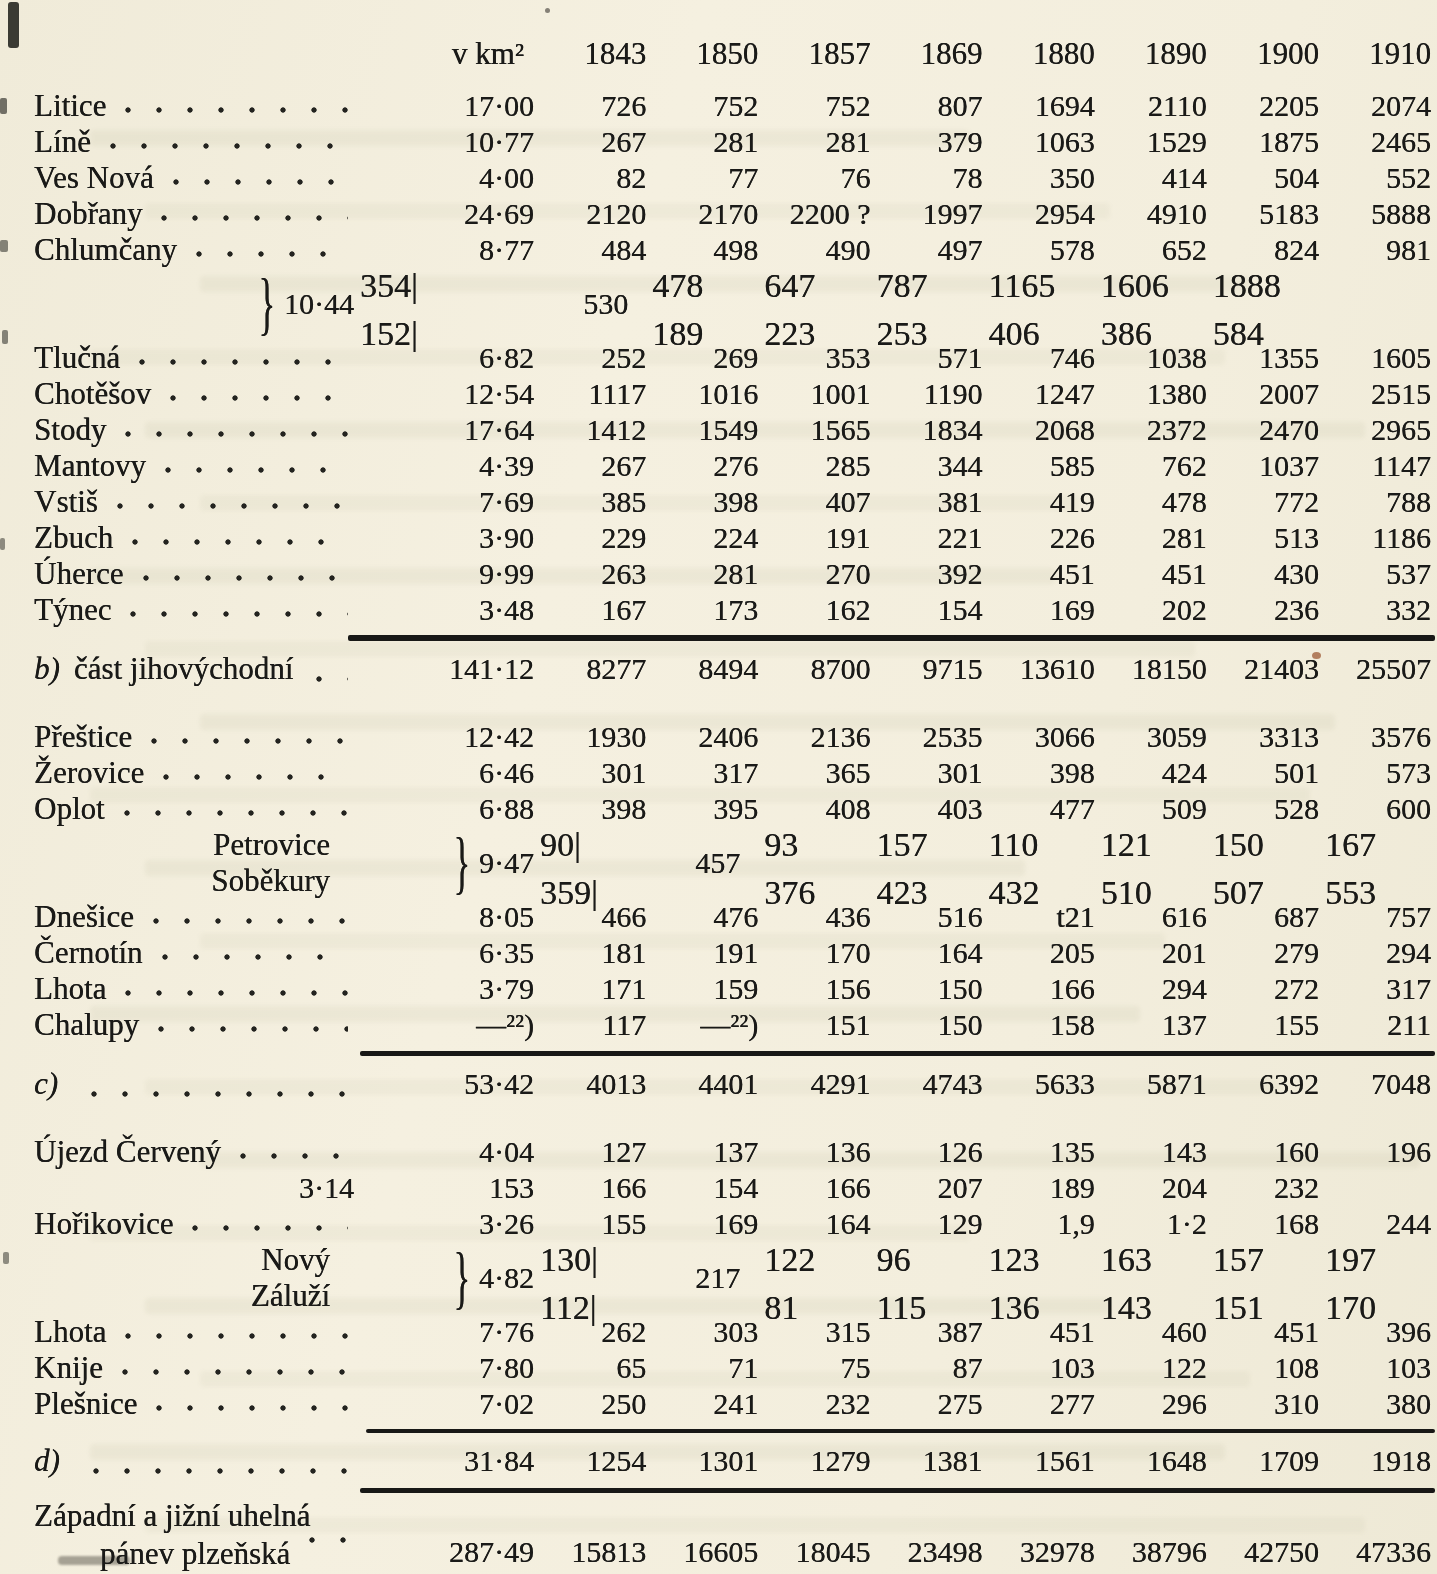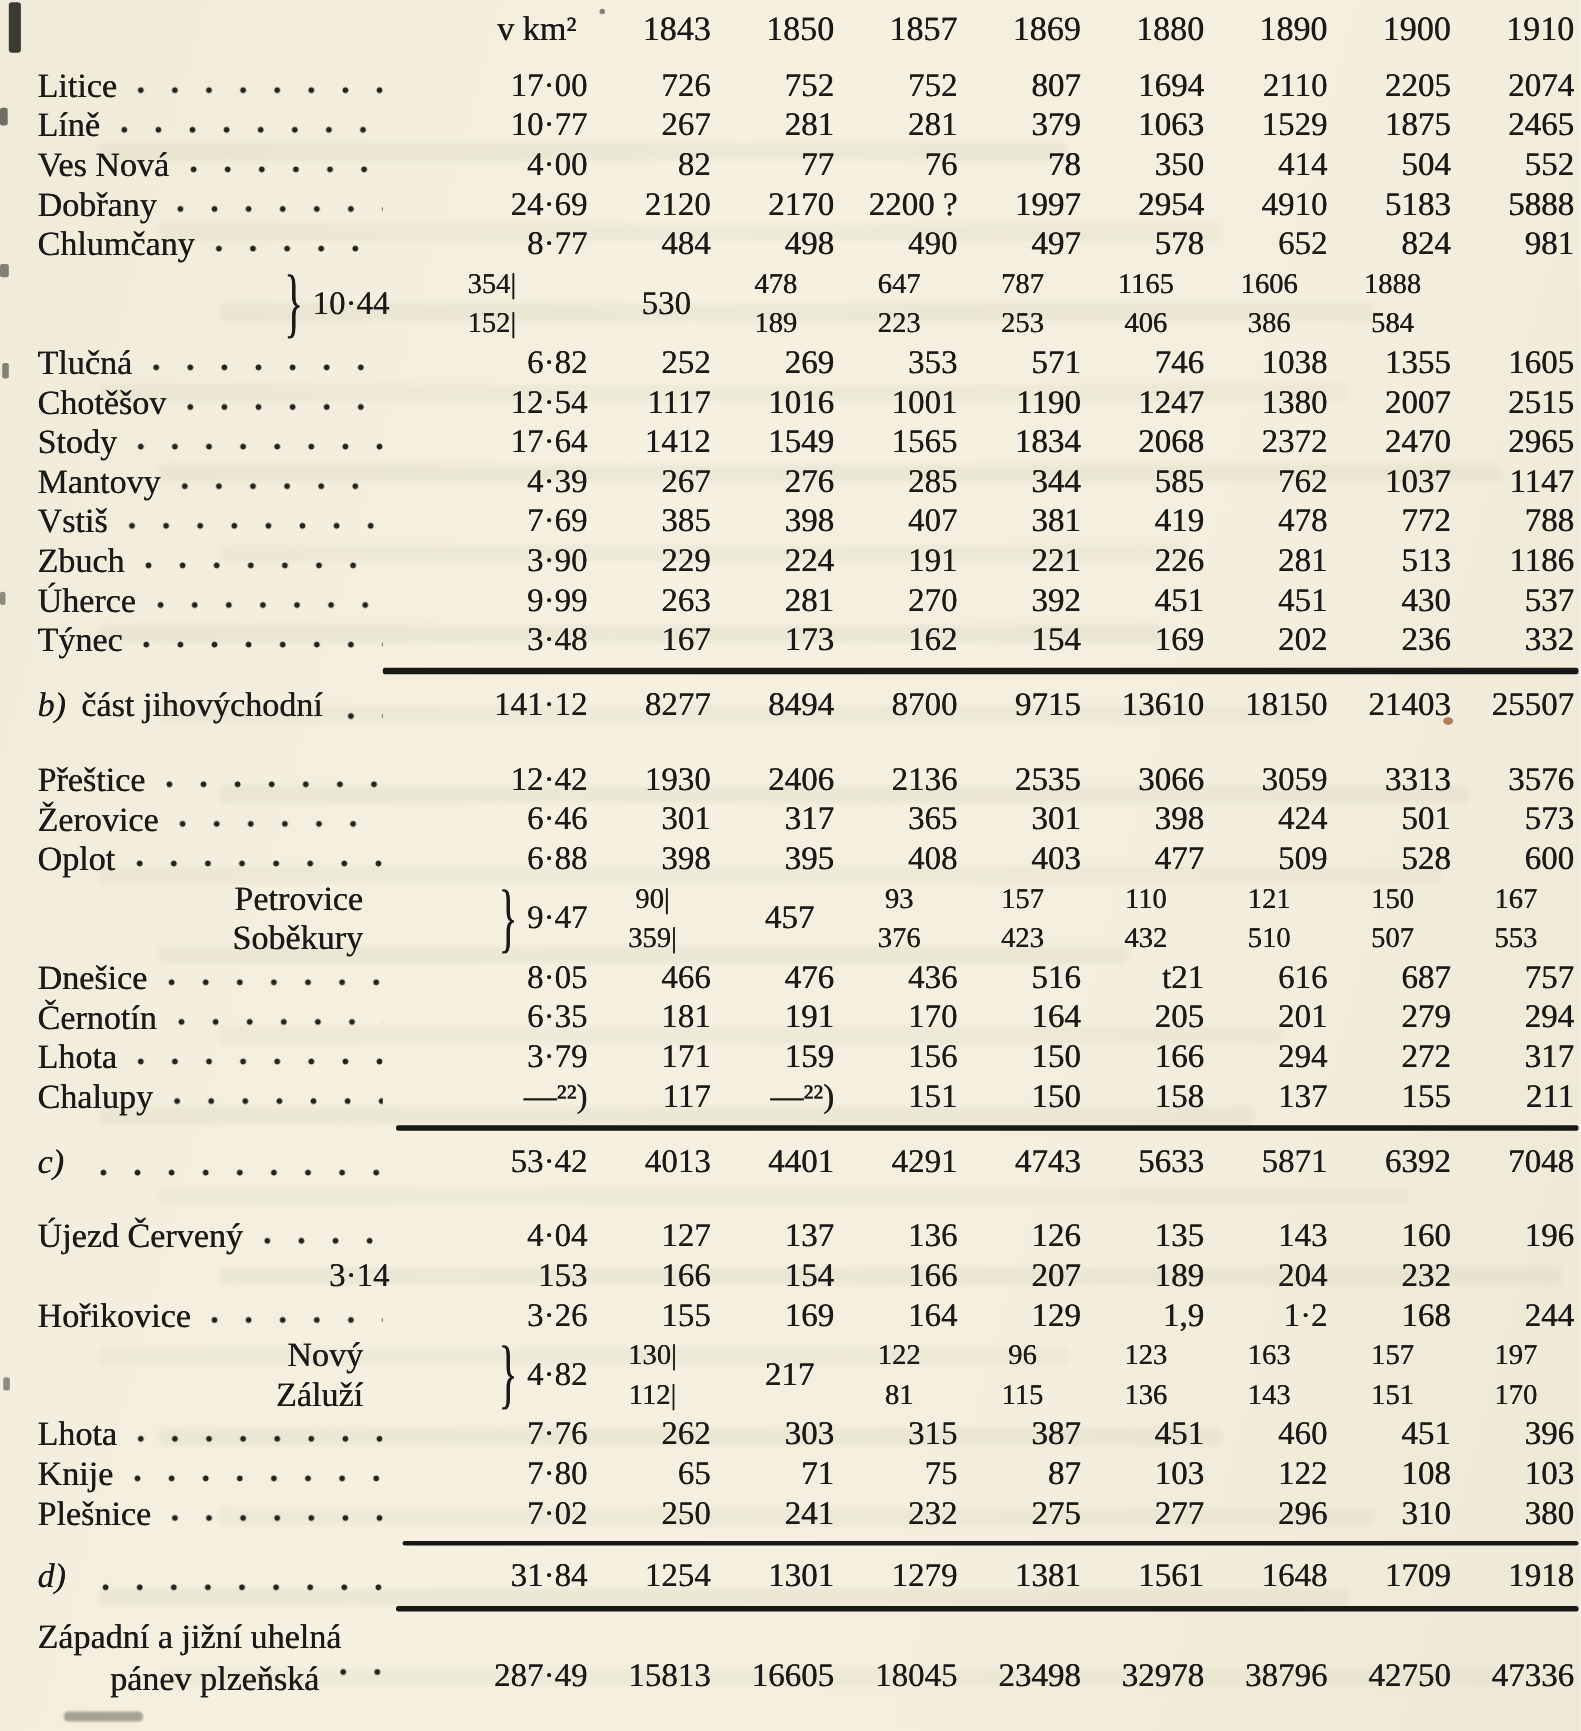--- a/index.html
+++ b/index.html
@@ -2,21 +2,21 @@
 <html><head>
 <meta charset="utf-8">
 <style>
   html,body{margin:0;padding:0;}
   body{
     width:1437px;height:1574px;overflow:hidden;position:relative;
     background:linear-gradient(105deg,#f0ebd9 0%,#f5f0e0 38%,#f3eedd 70%,#eee9d6 100%);
     font-family:"Liberation Serif","DejaVu Serif",serif;
     color:#1a1a18;
   }
-  .sheet{position:relative;z-index:2;}
+  .sheet{position:relative;padding-top:28px;z-index:2;}
   .row{display:grid;grid-template-columns:360px 180px repeat(8,1fr);height:36px;align-items:flex-end;}
   .nm,.vcell,.pfx,.sv,.kv,.mv{text-shadow:0.35px 0 0 currentColor;}
   .vcell{text-align:right;padding-right:6px;font-size:30px;line-height:36px;}
   .ncell{display:flex;align-items:flex-end;padding-left:34px;font-size:31px;min-width:0;}
   .nm{line-height:36px;white-space:nowrap;}
   .leader{flex:1;height:8px;margin:0 12px 10px 18px;
     background-image:radial-gradient(circle at 4px 4px,#23231f 2.3px,transparent 3px);
     background-size:31px 8px;background-repeat:repeat-x;background-position:left center;}
   .leader.sh{margin-bottom:12px;}
   
@@ -28,34 +28,34 @@
   .srow .ncell{align-items:baseline;}
   .srow .pfx{font-style:italic;font-size:31px;margin-right:14px;}
   .srow .lbl{margin-right:4px;}
   .srow .leader{margin-bottom:4px;align-self:flex-end;}
   .srow .vcell{line-height:42px;}
   
   .prow{height:72px;align-items:center;}
   .pn{display:flex;flex-direction:column;padding-left:34px;padding-right:0;}
   .pline{display:flex;height:36px;align-items:flex-end;font-size:31px;min-width:0;}
   .stack{display:flex;flex-direction:column;justify-content:center;height:72px;}
-  .sv{height:36px;line-height:36px;text-align:center;font-size:26px;}
+  .sv{height:36px;line-height:36px;text-align:left;font-size:34px;margin-top:12px;}
   .kpair{display:flex;align-items:center;justify-content:flex-end;height:72px;}
   .brace{font-size:70px;line-height:1;transform:scaleX(.5);margin-right:0;font-weight:400;}
   .kv{font-size:30px;}
   .merged{display:flex;align-items:center;justify-content:flex-end;height:72px;padding-right:24px !important;}
   .mv{font-size:30px;}
   
   .rule{position:relative;}
   .rule-line{position:absolute;right:2px;background:#181816;border-radius:2px;}
   .gap{height:29px;}
   
   .tl1{padding-left:34px;font-size:31px;height:34px;line-height:34px;}
   .trow2{height:40px;}
-  .trow2 .ncell{padding-left:100px;align-items:center;}
+  .trow2 .ncell{padding-left:100px;align-items:flex-start;}
   .trow2 .vcell{line-height:40px;font-family:Liberation Serif, serif;}
   
   .artifact{position:absolute;z-index:1;}
   .bleed{position:absolute;z-index:0;background:#8a8a62;filter:blur(2px);border-radius:4px;}
 </style>
 </head>
 <body>
 
 <div class="artifact" style="left:8px;top:2px;width:11px;height:46px;background:#2b2b26;border-radius:3px;opacity:.92;"></div>
 <div class="artifact" style="left:0;top:98px;width:7px;height:16px;background:#3a3a33;border-radius:2px;opacity:.7;"></div>

